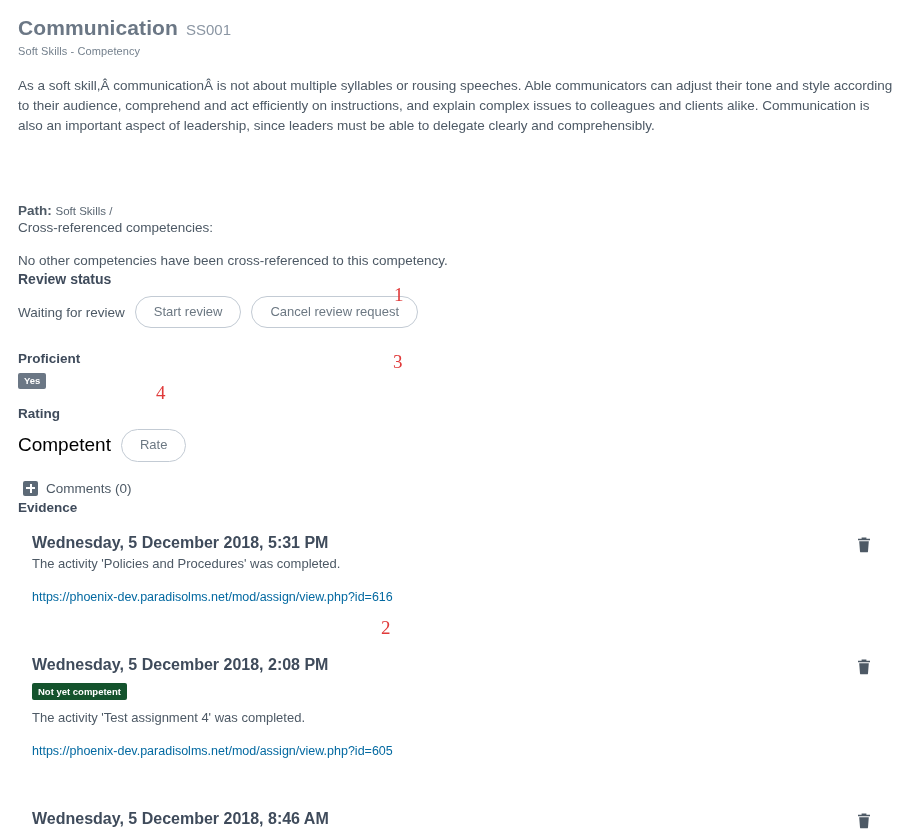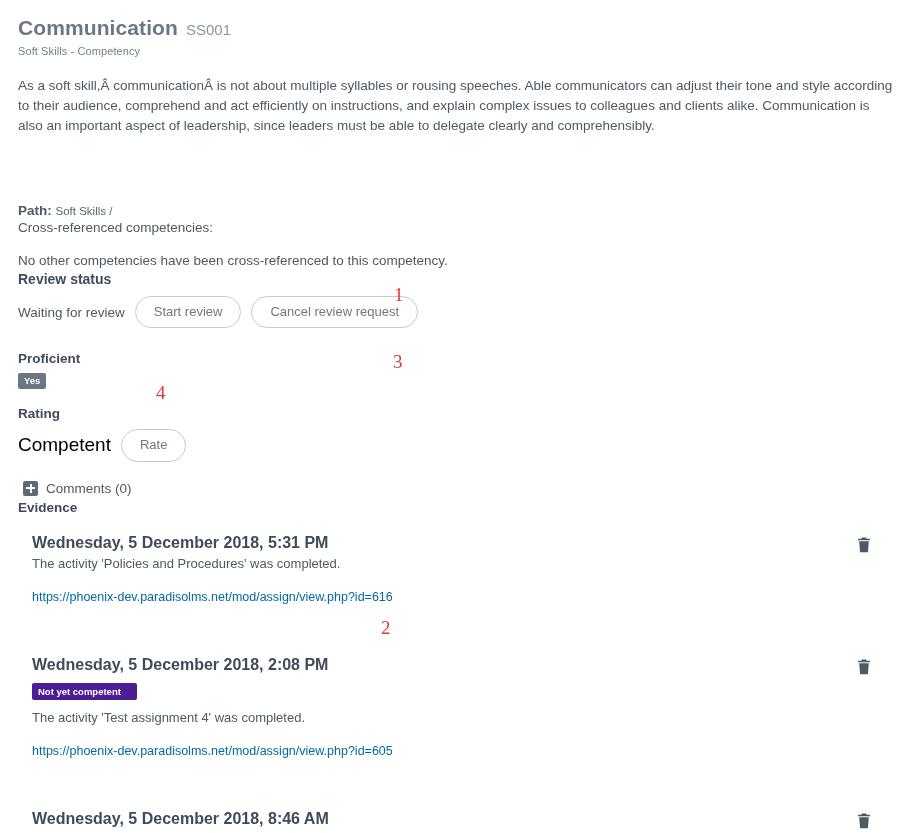--- a/index.html
+++ b/index.html
@@ -190,25 +190,25 @@
     margin-bottom: 25px;
   }
   .evidence-date {
     font-size: 16px;
     font-weight: bold;
     color: #3f4b5b;
     margin-bottom: 4px;
   }
   .badge-nyc {
     display: inline-block;
-    background: #4c1d95;
+    background: #14532d;
     color: #ffffff;
     font-size: 9.5px;
     font-weight: bold;
-    padding: 3px 16px 3px 6px;
+    padding: 3px 6px 3px 6px;
     border-radius: 2px;
     margin: 5px 0 10px 0;
   }
   .evidence-text {
     font-size: 13px;
     color: #4d5965;
     margin-bottom: 16px;
   }
   .evidence-link {
     font-size: 12.5px;

